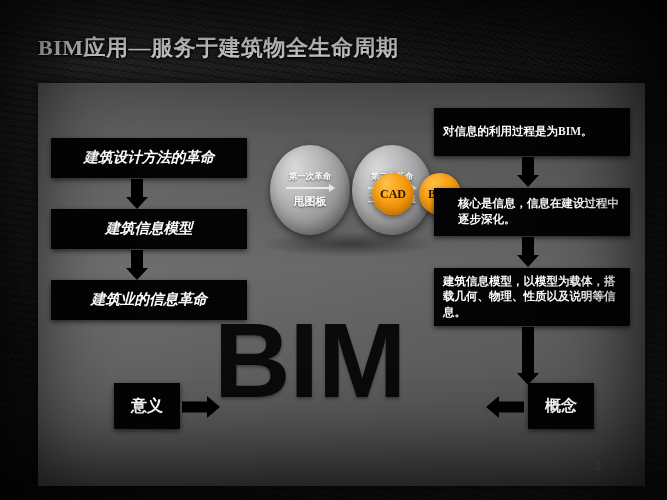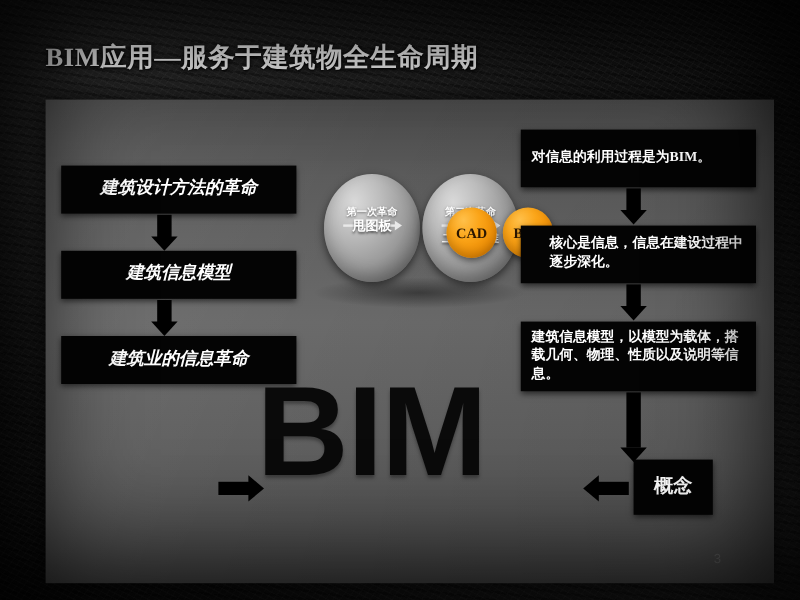--- a/index.html
+++ b/index.html
@@ -186,21 +186,21 @@
     </div>
 
     <div class="ell-shadow" style="left:222px;top:148px;width:178px;height:26px;"></div>
 
     <div class="ell-gray" style="left:232px;top:62px;width:80px;height:90px;"></div>
 
     <div class="ell-gray" style="left:314px;top:62px;width:80px;height:90px;"></div>
 
     <div class="ell-lbl" style="left:232px;top:88px;width:80px;font-size:8.5px;">第一次革命</div>
     <div class="mini-arrow" style="left:248px;top:104px;width:44px;"></div>
-    <div class="ell-lbl" style="left:232px;top:98px;width:80px;font-size:11px;">甩图板</div>
+    <div class="ell-lbl" style="left:232px;top:111px;width:80px;font-size:11px;">甩图板</div>
 
     <div class="ell-lbl" style="left:314px;top:88px;width:80px;font-size:8.5px;">第二次革命</div>
     <div class="mini-arrow" style="left:330px;top:104px;width:44px;"></div>
     <div class="ell-lbl" style="left:312px;top:110px;width:84px;font-size:9.5px;">二维到三维</div>
 
     <div class="ell-or" style="left:298px;top:90px;width:42px;height:42px;font-size:12px;margin-left:36px;">
       <span>CAD</span>
     </div>
     <div class="ell-or" style="left:381px;top:90px;width:42px;height:42px;font-size:12px;">
       <span>BIM</span>
@@ -228,20 +228,23 @@
       <span>建筑信息模型，以模型为载体，搭载几何、物理、性质以及说明等信息。</span>
     </div>
 
     <div class="arw arw-down" style="left:477px;top:244px;width:26px;height:58px;">
       <div class="stem" style="width:12px;height:46px;"></div>
       <div class="head"></div>
     </div>
 
     <div id="bigbim" style="left:176px;top:227px;">BIM</div>
 
+    <div class="blk cap" style="left:76px;top:300px;width:66px;height:46px;">
+      <span>意义</span>
+    </div>
     <div class="arw arw-right" style="left:144px;top:312px;width:38px;height:24px;">
       <div class="stem" style="width:26px;height:11px;"></div>
       <div class="head"></div>
     </div>
 
     <div class="blk cap" style="left:490px;top:300px;width:66px;height:46px;">
       <span>概念</span>
     </div>
     <div class="arw arw-left" style="left:448px;top:312px;width:38px;height:24px;">
       <div class="stem" style="width:26px;height:11px;"></div>

